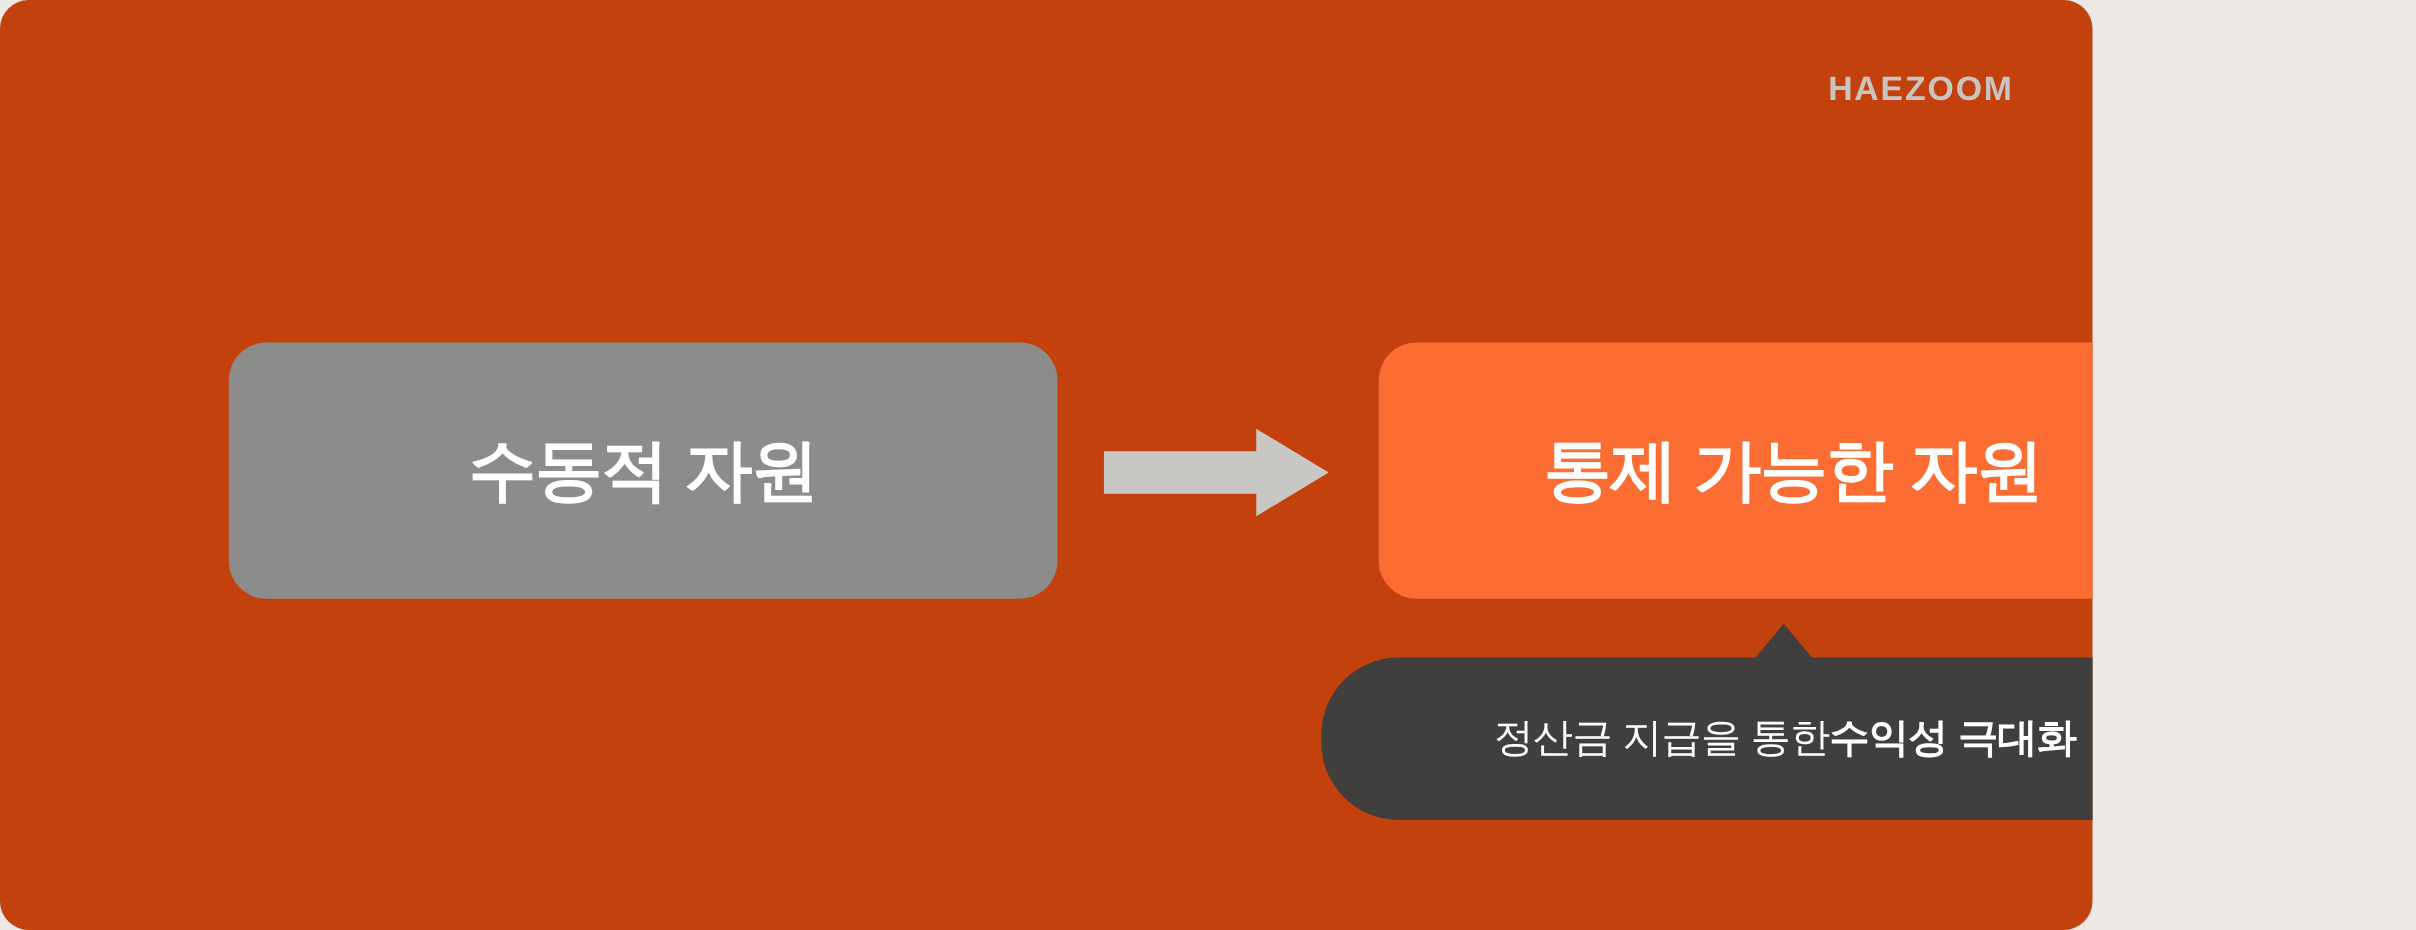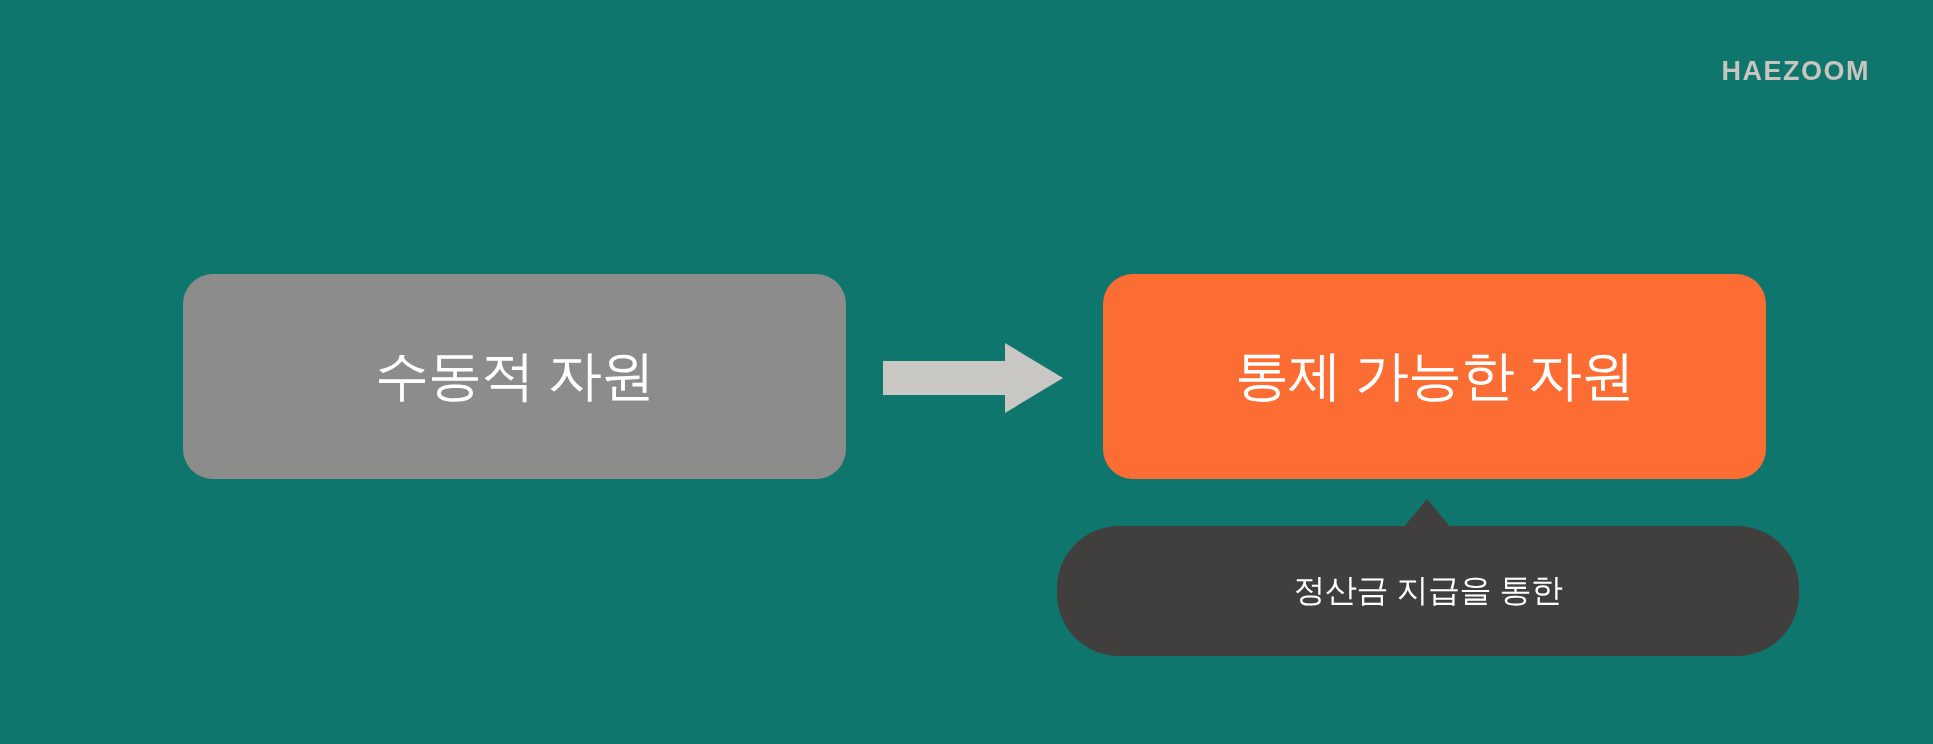--- a/index.html
+++ b/index.html
@@ -2,25 +2,26 @@
 <html><head>
 <meta charset="utf-8">
 <style>
   html, body {
     margin: 0;
     padding: 0;
     background: #ECE9E5;
   }
   .canvas {
     position: relative;
-    width: 1933px;
+    width: 1674px;
     height: 744px;
-    background: #0f766e;
+    background: #c2410c;
     overflow: hidden;
     font-family: "Liberation Sans", "DejaVu Sans", sans-serif;
+    border-radius: 23px;
   }
   .brand-logo {
     position: absolute;
     top: 56px;
     right: 63px;
     font-size: 27px;
     font-weight: 700;
     letter-spacing: 1.5px;
     color: #C8C5C1;
   }
@@ -45,21 +46,21 @@
     border-radius: 30px;
     display: flex;
     align-items: center;
     justify-content: center;
   }
   .box-gray   { left: 183px;  background: #8C8C8B; }
   .box-orange { left: 1103px; background: #FB6D32; }
   .box-label {
     color: #FFFFFF;
     font-size: 54px;
-    font-weight: 400;
+    font-weight: 700;
     letter-spacing: -1px;
     white-space: nowrap;
   }
   .arrow {
     position: absolute;
     left: 883px;
     top: 343px;
     width: 180px;
     height: 70px;
     display: block;
@@ -112,15 +113,16 @@
   </svg>
 
   <div class="box box-orange">
     <span class="box-label">통제 가능한 자원</span>
   </div>
 
   <div class="callout-pointer"></div>
 
   <div class="callout">
     <span>정산금 지급을 통한 </span>
+      <span class="emph">수익성 극대화</span>
   </div>
 
 </div>
 
 </body></html>

